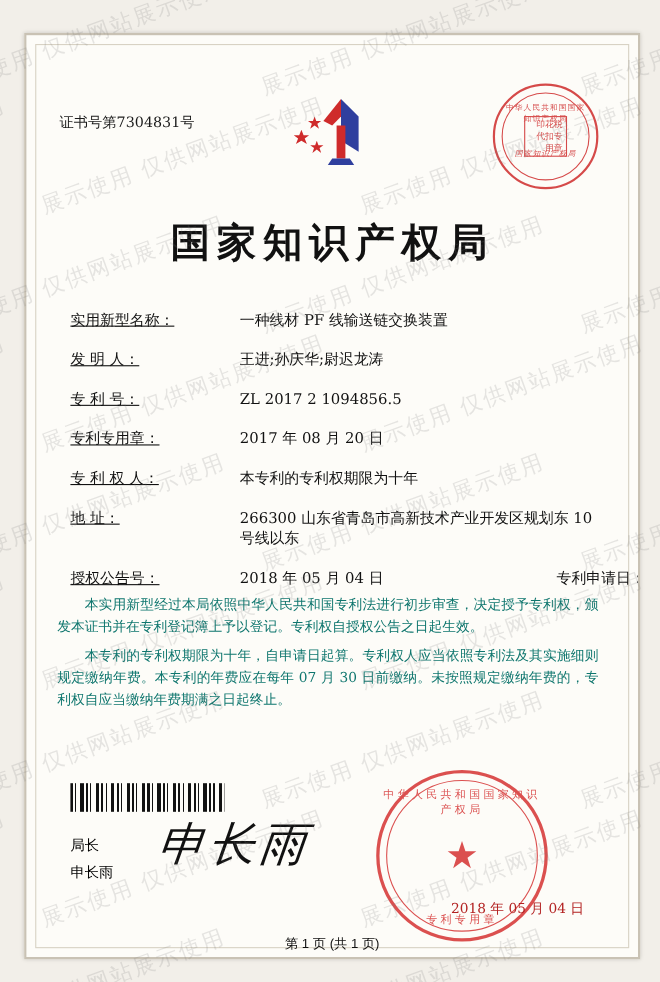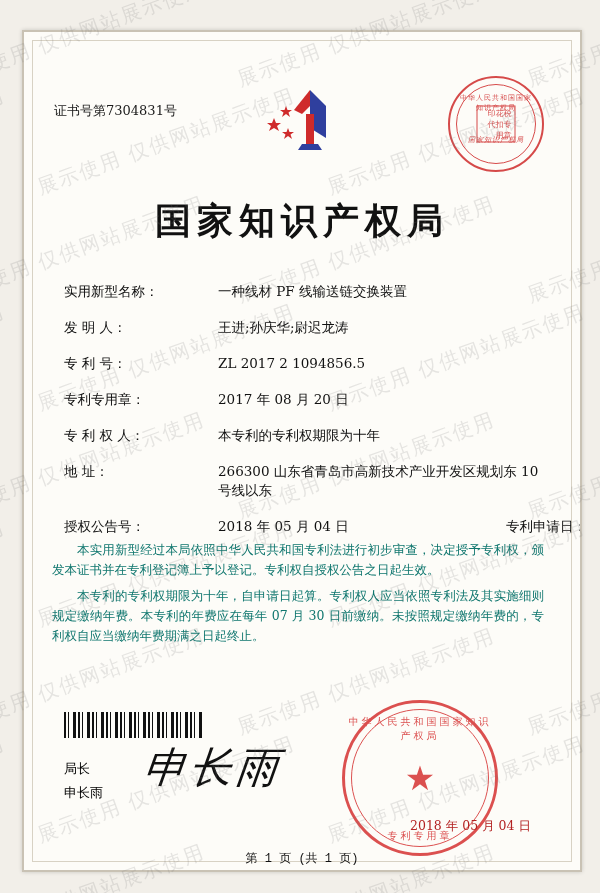--- a/index.html
+++ b/index.html
@@ -86,21 +86,21 @@
     color:#111;
     font-family:"DejaVu Serif","Liberation Serif",serif;
   }
   
   .fields{
     position:absolute;left:40px;right:34px;top:250px;
     font-size:13.5px;color:#111;
     font-family:"DejaVu Serif","Liberation Serif",serif;
   }
   .row{display:flex;align-items:flex-start;margin-bottom:17px;line-height:19px;}
-  .lbl{width:118px;flex:0 0 118px;letter-spacing:0px;}
+  .lbl{width:118px;flex:0 0 118px;letter-spacing:0px;text-decoration:underline;}
   .val{flex:1;margin-left:36px;}
   .row.two .val{flex:0 0 265px;}
   .row .lbl2{width:104px;flex:0 0 104px;text-align:right;padding-right:6px;}
   .val-wrap{flex:1;}
   
   .paras{
     position:absolute;left:28px;right:36px;top:508px;
     font-size:12.5px;line-height:20px;color:#0f766e;text-align:justify;
     font-family:"DejaVu Serif","Liberation Serif",serif;
   }
@@ -151,21 +151,21 @@
   }
   .seal-date{
     position:absolute;left:386px;top:786px;
     font-size:12.5px;color:#b32222;
     font-family:"DejaVu Serif","Liberation Serif",serif;
   }
   
   .footer{
     position:absolute;left:0;right:0;top:818px;
     text-align:center;font-size:12px;color:#111;
-    font-family:Liberation Mono, monospace;
+    font-family:Liberation Sans, sans-serif;
   }
 </style>
 </head>
 <body>
 
 <div class="sheet">
   <div class="inner-border"></div>
 
   <div class="cert-no">证书号第7304831号</div>
 

